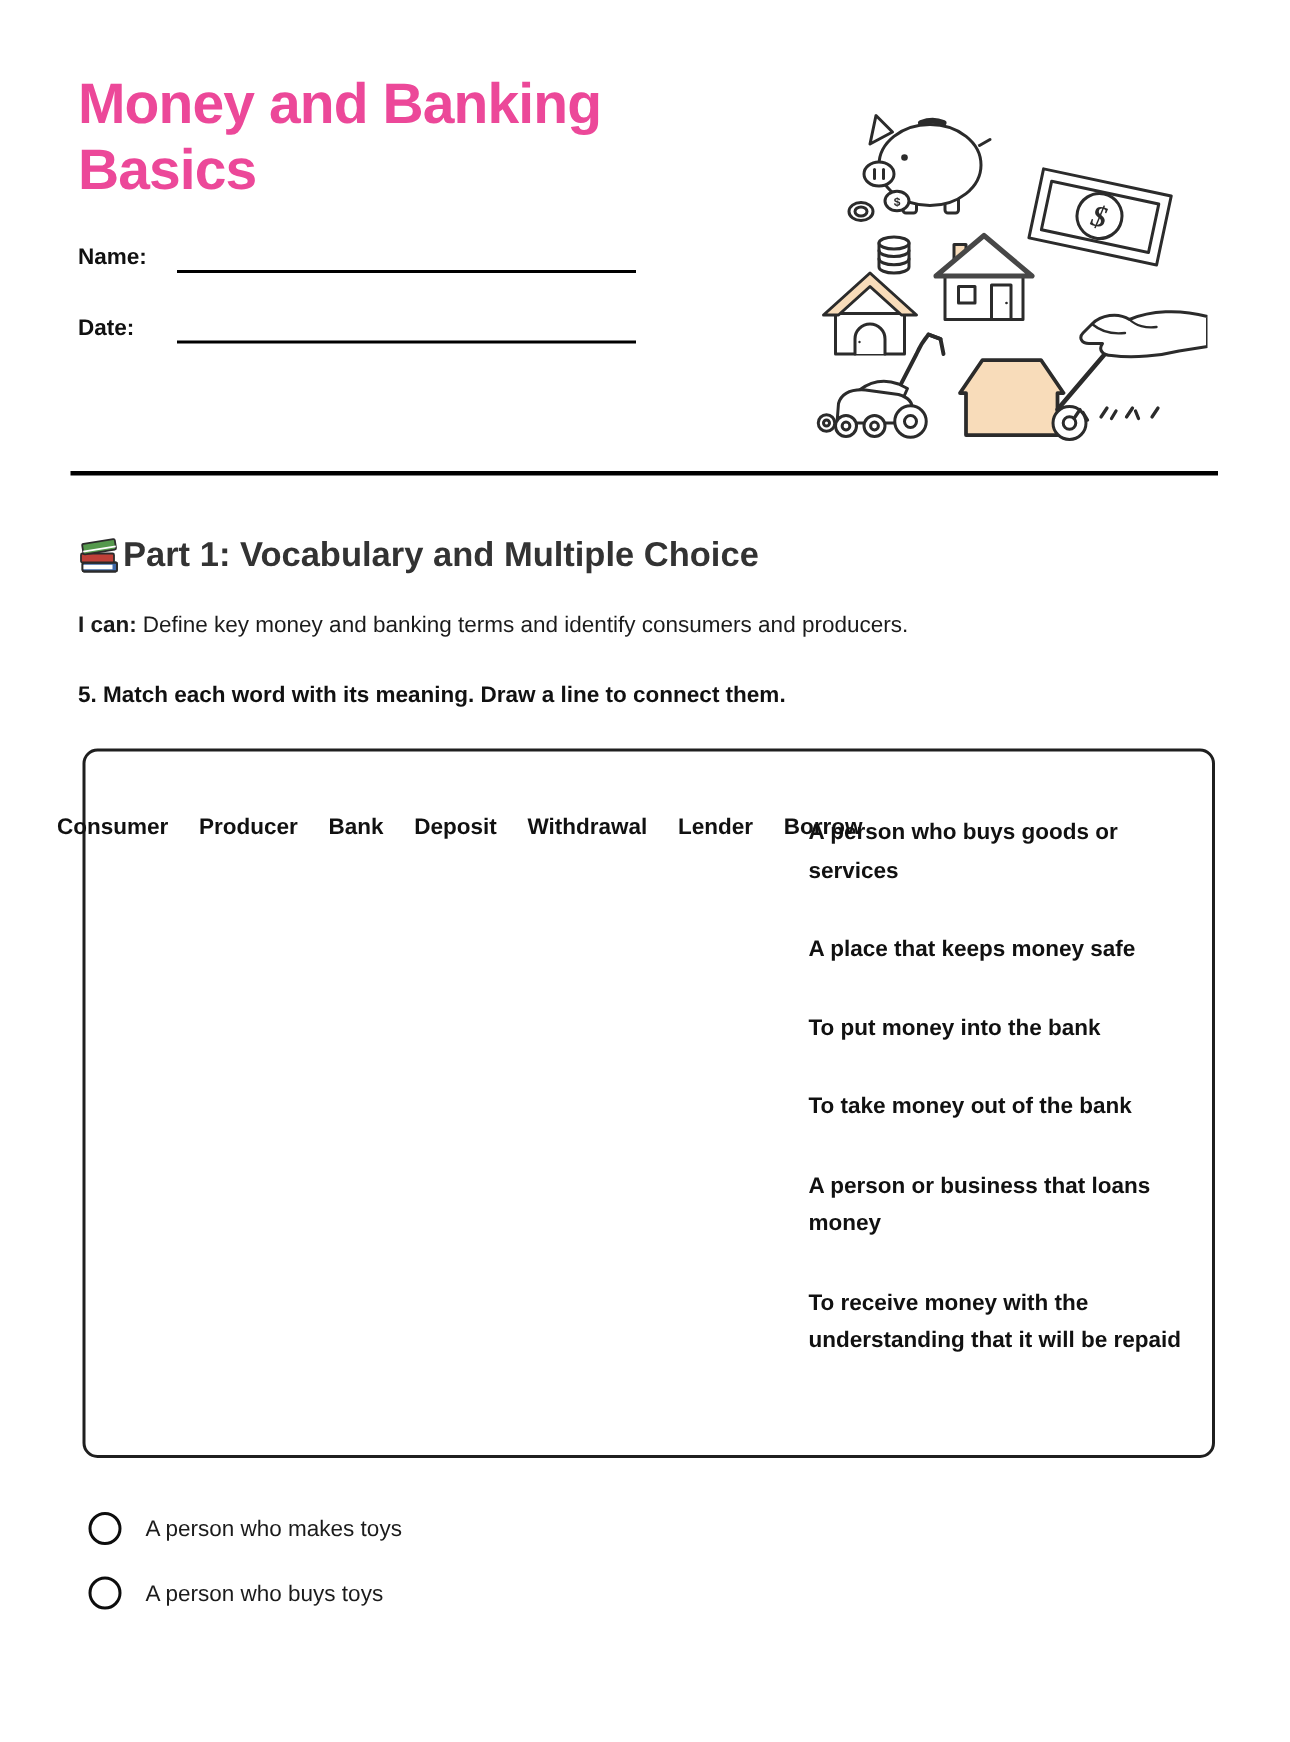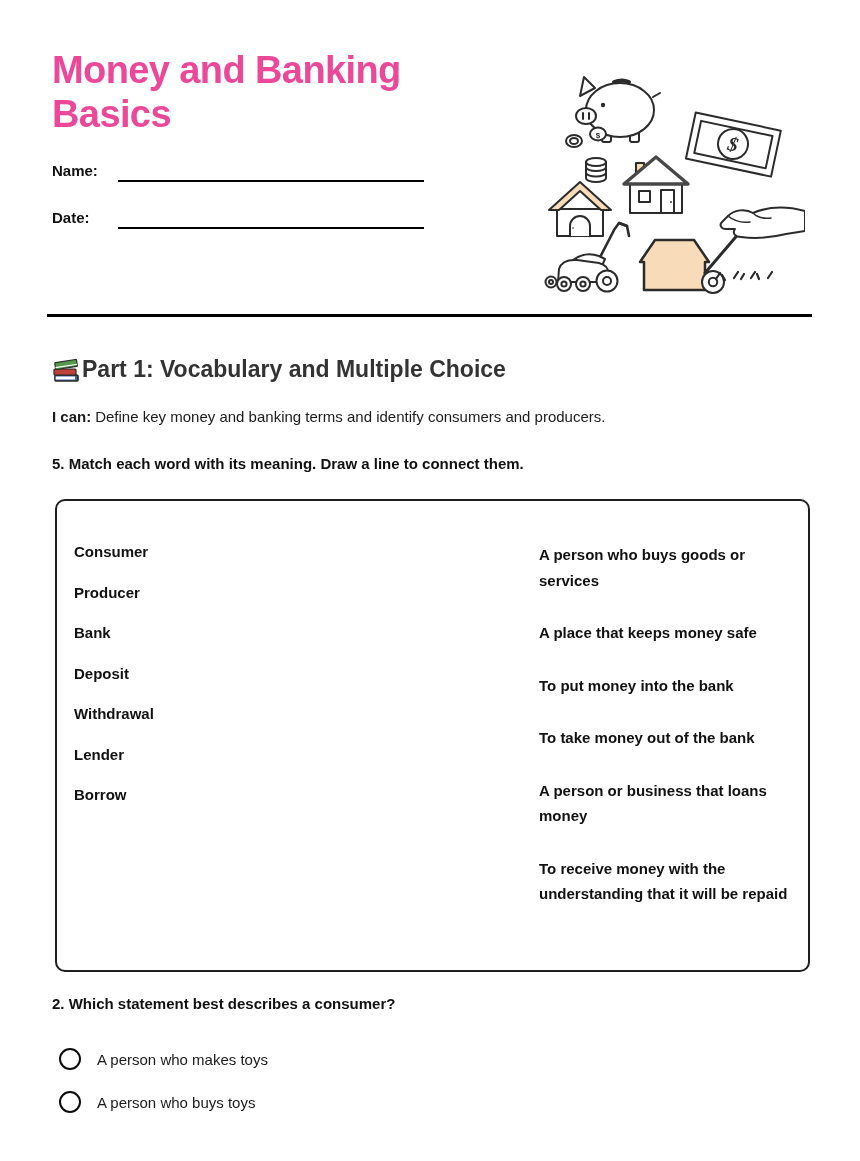--- a/index.html
+++ b/index.html
@@ -10,21 +10,21 @@
     color:#1b1b1b;
   }
   .page { position:relative; width:860px; height:1161px; padding:48px 48px 0 52px; }
 
   
   .doc-title {
     font-size:38px; font-weight:700; line-height:1.16; letter-spacing:-0.6px;
     color:#ec4899; max-width:440px;
   }
   .fields { margin-top:26px; }
-  .field-row { display:flex; align-items:flex-start; width:372px; margin-bottom:27px; }
+  .field-row { display:flex; align-items:center; width:372px; margin-bottom:27px; }
   .field-label { font-weight:700; font-size:15px; color:#111; width:66px; padding-bottom:2px; }
   .field-line { flex:1; border-bottom:2px solid #000; height:20px; }
 
   .illustration { position:absolute; left:543px; top:70px; width:262px; height:230px; }
 
   
   .divider { margin-left:-5px; margin-top:85px; width:765px; height:3px; background:#000; }
 
   
   .section-heading {
@@ -34,21 +34,21 @@
   .section-heading .icon { width:28px; height:28px; flex:0 0 auto; }
   .i-can { margin-top:25px; font-size:15px; color:#1b1b1b; }
   .i-can .lbl { font-weight:700; margin-right:4px; }
   .q-prompt { margin-top:30px; font-size:15px; font-weight:700; color:#111; }
 
   .match-box {
     margin-top:27px; margin-left:3px; width:755px; height:473px;
     border:2px solid #1f1f1f; border-radius:10px;
     display:flex; padding:41px 20px 30px 17px;
   }
-  .match-words { width:465px; display:flex; flex-direction:column; gap:20.5px; }
+  .match-words { width:465px; display:flex; gap:20.5px;justify-content:center; }
   .match-word { font-size:15px; font-weight:700; color:#111; line-height:20px; }
   .match-defs { flex:1; display:flex; flex-direction:column; gap:27px; }
   .match-def { font-size:15px; font-weight:700; color:#111; line-height:25.5px; }
 
   .q2-prompt { margin-top:23px; }
   .options { margin-top:36px; margin-left:7px; }
   .option-row { display:flex; align-items:center; gap:16px; margin-bottom:21px; }
   .radio {
     width:22px; height:22px; border:2.5px solid #0d0d0d; border-radius:50%;
     background:#fff; flex:0 0 auto;
@@ -201,21 +201,20 @@
     <div class="match-defs">
       <div class="match-def">A person who buys goods or services</div>
       <div class="match-def">A place that keeps money safe</div>
       <div class="match-def">To put money into the bank</div>
       <div class="match-def">To take money out of the bank</div>
       <div class="match-def">A person or business that loans money</div>
       <div class="match-def">To receive money with the understanding that it will be repaid</div>
     </div>
   </div>
 
-  <div class="q-prompt q2-prompt">2. Which statement best describes a consumer?</div>
 
   <div class="options">
     <div class="option-row">
       <span class="radio"></span>
       <span class="option-label">A person who makes toys</span>
     </div>
     <div class="option-row">
       <span class="radio"></span>
       <span class="option-label">A person who buys toys</span>
     </div>

